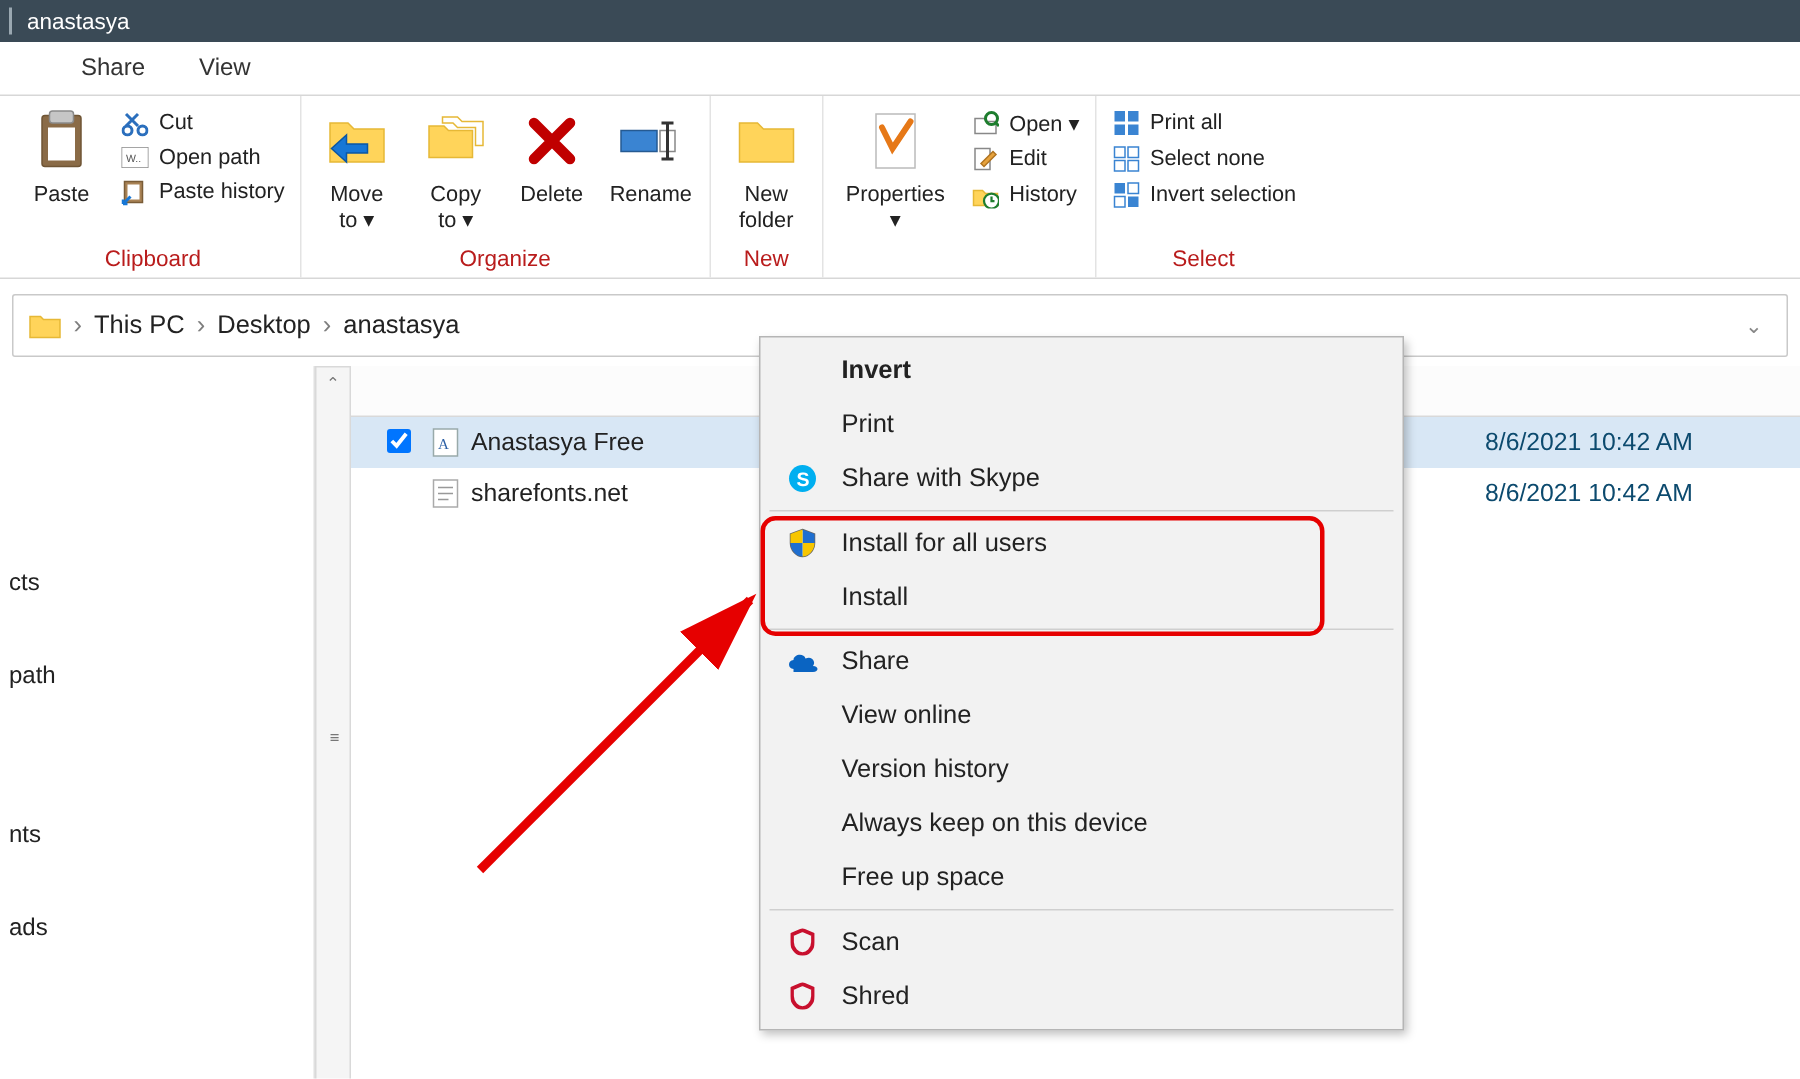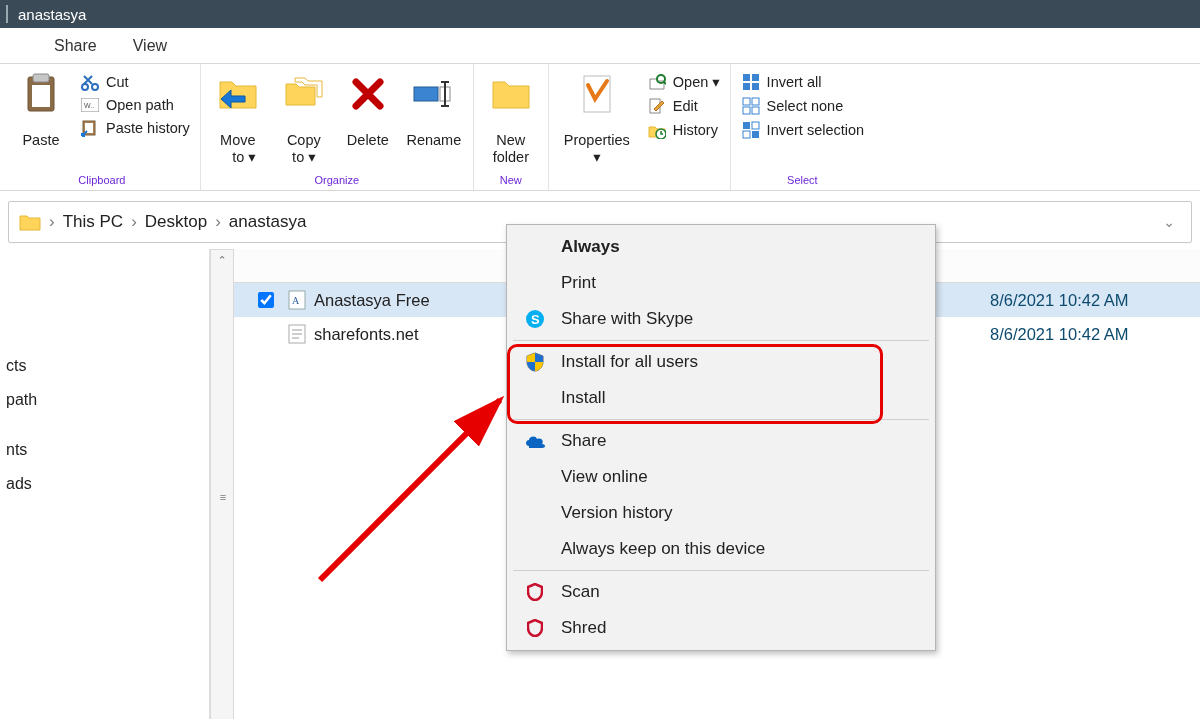--- a/index.html
+++ b/index.html
@@ -27,39 +27,39 @@
   .titlebar .divider{width:2px;height:18px;background:#9aa8b1;margin-right:10px;}
 
   
   .tabs-row{height:36px;background:#fff;border-bottom:1px solid var(--ribbon-border);display:flex;align-items:flex-end;padding:0 0 0 36px;}
   .tab{padding:8px 18px;font-size:16px;color:#333;cursor:pointer;}
 
   
   .ribbon{display:flex;background:#fff;border-bottom:1px solid var(--ribbon-border);}
   .group{display:flex;flex-direction:column;align-items:center;border-right:1px solid #e3e3e3;padding:4px 8px 2px 8px;}
   .group-body{display:flex;align-items:flex-start;gap:8px;flex:1;}
-  .group-label{font-size:11px;color:#6d28d9;margin-top:2px;padding-bottom:2px;}
-  .btn-lg{display:flex;flex-direction:column;align-items:center;width:58px;padding:4px 2px;cursor:pointer;font-size:14.5px;line-height:1.15;text-align:center;gap:16px;}
+  .group-label{font-size:15px;color:#b91c1c;margin-top:2px;padding-bottom:2px;}
+  .btn-lg{display:flex;flex-direction:column;align-items:center;width:58px;padding:4px 2px;cursor:pointer;font-size:14.5px;line-height:1.15;text-align:center;gap:6px;}
   .btn-lg .ico{height:44px;display:flex;align-items:center;justify-content:center;}
   .btn-lg .lbl{min-height:36px;}
   .btn-sm-list{display:flex;flex-direction:column;gap:4px;padding-top:4px;}
   .btn-sm{display:flex;align-items:center;gap:6px;font-size:14.5px;cursor:pointer;white-space:nowrap;padding:1px 2px;}
   .btn-sm .ico{width:20px;display:flex;justify-content:center;}
 
   
   .addrbar{height:42px;border:1px solid var(--border);margin:10px 8px 6px 8px;display:flex;align-items:center;padding:0 10px;border-radius:2px;position:relative;justify-content:space-between;}
   .crumbs{display:flex;align-items:center;gap:8px;font-size:17px;}
   .crumb{cursor:pointer;}
   .chev{color:#7e7e7e;}
   .addr-drop{color:#888;font-size:14px;padding:0 6px;cursor:pointer;}
 
   
   .main{display:flex;height:calc(719px - 28px - 36px - 176px);}
   .sidebar{width:210px;border-right:1px solid #e0e0e0;padding-top:100px;}
-  .sidebar-item{padding:8px 10px 8px 6px;font-size:16px;border-bottom:none;}
+  .sidebar-item{padding:8px 10px 8px 6px;font-size:16px;border-bottom:none;margin-top:28px;}
 
   .scroll-col{width:24px;border:1px solid #d9d9d9;display:flex;flex-direction:column;align-items:center;justify-content:space-between;background:#f5f5f5;}
   .scroll-col span{font-size:11px;color:#777;}
 
   .files{flex:1;position:relative;}
   .file-header{display:flex;border-bottom:1px solid #d9d9d9;height:34px;align-items:center;padding-left:20px;color:#2a5ea4;font-size:17px;background:var(--headerbg);flex-direction:column;}
   .file-header .chk{width:30px;}
   .col-name{flex:1;padding-left:8px;}
   .col-date{width:210px;}
   .hdr-div{width:1px;height:18px;background:#d0d0d0;margin:0 6px;}
@@ -152,21 +152,21 @@
 
   <div class="group">
     <div class="group-body">
       <div class="btn-lg">
         <span class="ico">
           <svg width="42" height="40" viewBox="0 0 42 40">
               <path d="M3 8 h12 l4 4 h20 v22 h-36 z" fill="var(--folder)" stroke="var(--folder-dark)"></path>
               <path d="M28 22 h-14 v-6 l-10 9 10 9 v-6 h14 z" fill="#1777d6" stroke="#0b57a4"></path>
             </svg>
         </span>
-        <span class="lbl" style="white-space:pre-line;text-align:right;">Move
+        <span class="lbl" style="white-space:pre-line;">Move
 to ▾</span>
       </div>
       <div class="btn-lg">
         <span class="ico">
           <svg width="42" height="40" viewBox="0 0 42 40">
               <path d="M3 10 h10 l3 3 h16 v18 h-29 z" fill="var(--folder)" stroke="var(--folder-dark)"></path>
               <path d="M12 4 h10 l3 3 h14 v16 h-5 v-12 h-12 l-3 -3 h-7 z" fill="#fff" stroke="var(--folder-dark)"></path>
             </svg>
         </span>
         <span class="lbl" style="white-space:pre-line;">Copy
@@ -263,21 +263,21 @@
       <div class="btn-sm-list">
         <div class="btn-sm">
           <span class="ico">
             <svg width="18" height="18" viewBox="0 0 18 18">
                 <rect x="1" y="1" width="7" height="7" fill="#3a84d2"></rect>
                 <rect x="10" y="1" width="7" height="7" fill="#3a84d2"></rect>
                 <rect x="1" y="10" width="7" height="7" fill="#3a84d2"></rect>
                 <rect x="10" y="10" width="7" height="7" fill="#3a84d2"></rect>
               </svg>
           </span>
-          <span>Invert all</span>
+          <span>Print all</span>
         </div>
         <div class="btn-sm">
           <span class="ico">
             <svg width="18" height="18" viewBox="0 0 18 18">
                 <rect x="1" y="1" width="7" height="7" fill="none" stroke="#3a84d2"></rect>
                 <rect x="10" y="1" width="7" height="7" fill="none" stroke="#3a84d2"></rect>
                 <rect x="1" y="10" width="7" height="7" fill="none" stroke="#3a84d2"></rect>
                 <rect x="10" y="10" width="7" height="7" fill="none" stroke="#3a84d2"></rect>
               </svg>
           </span>
@@ -371,21 +371,21 @@
       </span>
       <span class="hdr-div" style="visibility:hidden;"></span>
       <span class="dt">8/6/2021 10:42 AM</span>
     </div>
   </div>
 </div>
 
 <div class="ctxmenu">
   <div class="ctx-item bold">
       <span class="ci"></span>
-      <span>Always</span>
+      <span>Invert</span>
     </div>
   <div class="ctx-item">
       <span class="ci"></span>
       <span>Print</span>
     </div>
   <div class="ctx-item">
     <span class="ci">
         <svg width="20" height="20" viewBox="0 0 20 20">
           <circle cx="10" cy="10" r="9" fill="#00aff0"></circle>
           <text x="6" y="15" font-size="13" fill="#fff" font-weight="bold">S</text>
@@ -423,20 +423,24 @@
       <span class="ci"></span>
       <span>View online</span>
     </div>
   <div class="ctx-item">
       <span class="ci"></span>
       <span>Version history</span>
     </div>
   <div class="ctx-item">
       <span class="ci"></span>
       <span>Always keep on this device</span>
+    </div>
+  <div class="ctx-item">
+      <span class="ci"></span>
+      <span>Free up space</span>
     </div>
   <div class="ctx-sep"></div>
   <div class="ctx-item">
     <span class="ci">
         <svg width="16" height="18" viewBox="0 0 16 18">
           <path d="M8 1 L15 4 V9 C15 14 11 17 8 17 C5 17 1 14 1 9 V4 Z" fill="none" stroke="#c8102e" stroke-width="2.5"></path>
         </svg>
       </span>
     <span>Scan</span>
   </div>

